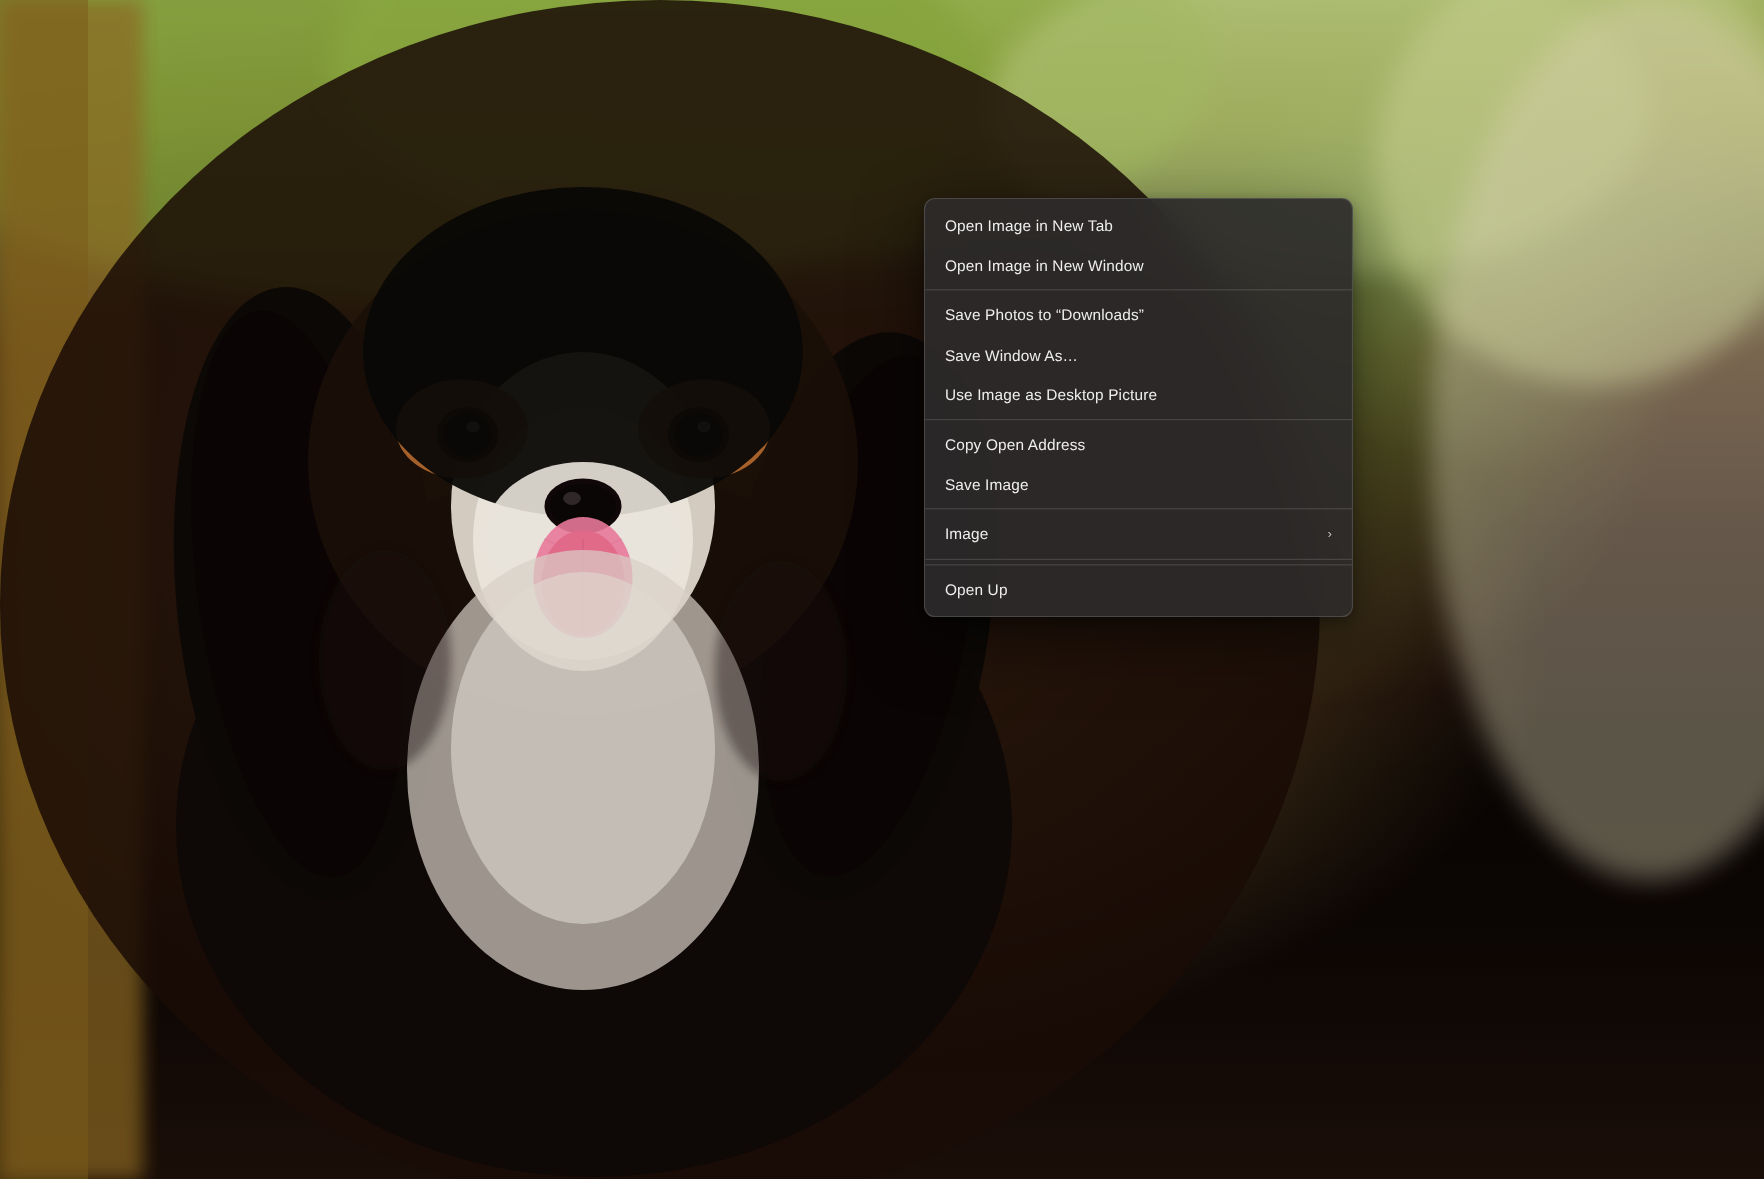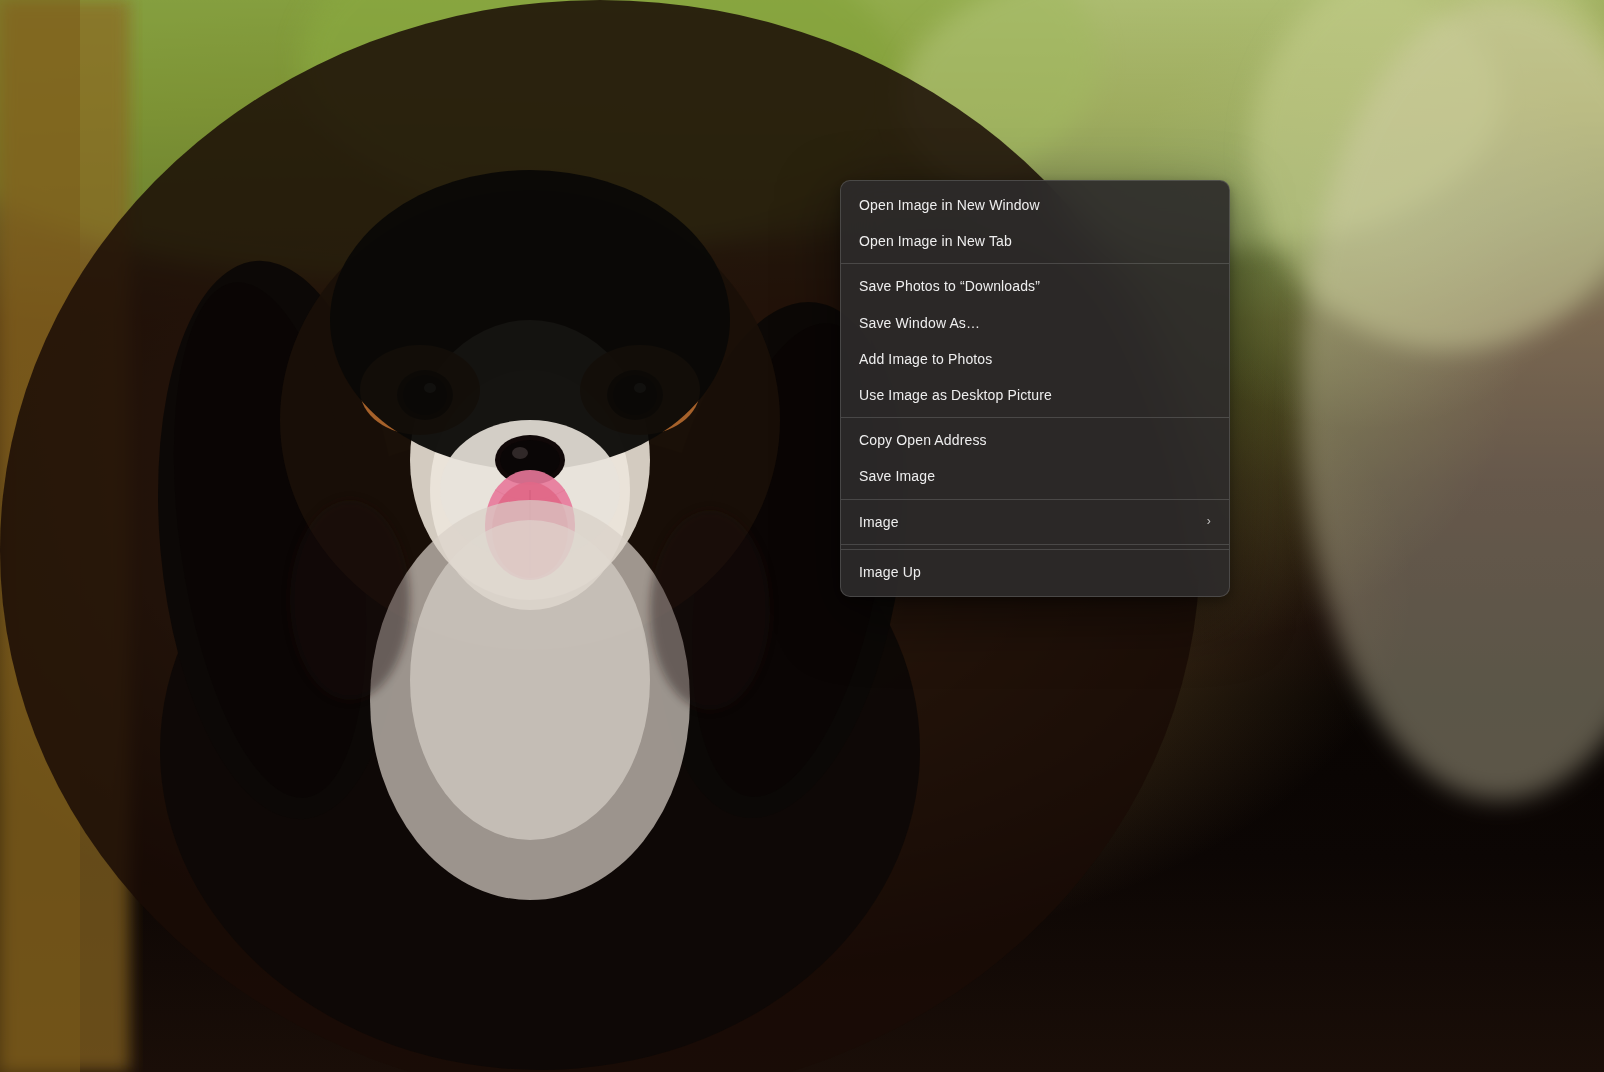--- a/index.html
+++ b/index.html
@@ -156,40 +156,37 @@
 
     <ellipse cx="350" cy="600" rx="60" ry="100" fill="#1a1008" opacity="0.4" filter="url(#blur-light)"></ellipse>
     <ellipse cx="710" cy="610" rx="60" ry="100" fill="#1a1008" opacity="0.4" filter="url(#blur-light)"></ellipse>
 
   </svg>
 </div>
 
 <div id="context-menu">
 
   <div class="menu-item">
+    <span>Open Image in New Tab</span>
+  </div>
+
+  <div class="menu-item">
     <span>Open Image in New Window</span>
   </div>
 
-  <div class="menu-item">
-    <span>Open Image in New Tab</span>
-  </div>
-
   <div class="menu-separator"></div>
 
   <div class="menu-item">
     <span>Save Photos to “Downloads”</span>
   </div>
 
   <div class="menu-item">
     <span>Save Window As…</span>
   </div>
 
-  <div class="menu-item">
-    <span>Add Image to Photos</span>
-  </div>
 
   <div class="menu-item">
     <span>Use Image as Desktop Picture</span>
   </div>
 
   <div class="menu-separator"></div>
 
   <div class="menu-item">
     <span>Copy Open Address</span>
   </div>
@@ -204,16 +201,16 @@
     <span>Image</span>
     <span class="menu-item-arrow">›</span>
   </div>
 
   <div class="menu-separator"></div>
 
 
   <div class="menu-separator"></div>
 
   <div class="menu-item">
-    <span>Image Up</span>
+    <span>Open Up</span>
   </div>
 
 </div>
 
 </body></html>

